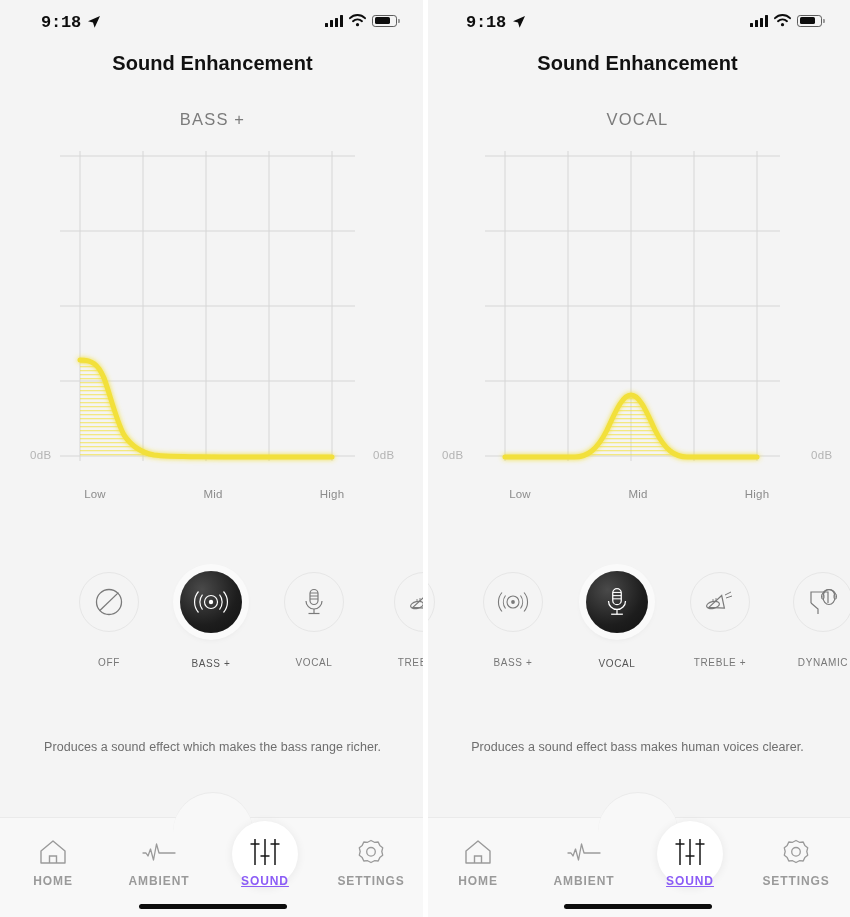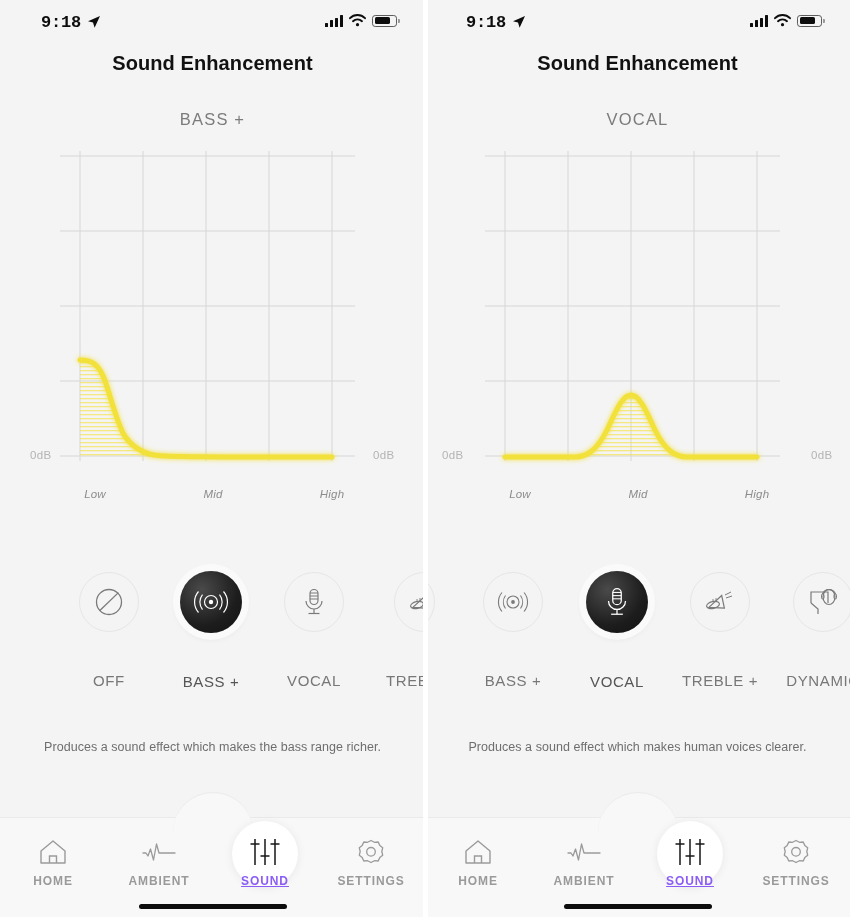--- a/index.html
+++ b/index.html
@@ -74,21 +74,20 @@
     font-size: 11.5px; color: #b4b4b4; letter-spacing: 0.3px;
   }
   .db-right {
     position: absolute; left: 373px; top: 299px;
     font-size: 11.5px; color: #b4b4b4; letter-spacing: 0.3px;
   }
   .xlabels { position: absolute; left: 0; top: 488px; width: 425px; height: 16px; }
   .xlabels span {
     position: absolute; font-size: 11.5px; color: #8c8c8c; letter-spacing: 0.2px;
     transform: translateX(-50%);
-    font-style: italic;
   }
   .xl-low  { left: 95px; }
   .xl-mid  { left: 213px; }
   .xl-high { left: 332px; }
 
   
   .presets {
     position: absolute; top: 570px; left: 0; width: 425px; height: 105px;
   }
   .preset {
@@ -100,21 +99,21 @@
     border: 1px solid #e6e6e6; background: #f4f4f4;
     display: flex; align-items: center; justify-content: center;
   }
   .preset.sel .circ {
     border: none;
     background: radial-gradient(circle at 35% 30%, #4a4a4a 0%, #1d1d1d 60%, #111 100%);
     box-shadow: 0 0 0 7px #fafafa, 0 2px 10px rgba(0,0,0,0.22);
     width: 62px; height: 62px; margin-top: 1px;
   }
   .preset .lbl {
-    margin-top: 40px; font-size: 15px; color: #777; letter-spacing: 0.6px;
+    margin-top: 25px; font-size: 10px; color: #777; letter-spacing: 0.6px;
     white-space: nowrap;
   }
   .preset.sel .lbl { color: #555; }
 
   
   .desc {
     position: absolute; top: 740px; left: 0; width: 425px;
     text-align: center; font-size: 12.5px; color: #6e6e6e; letter-spacing: 0.05px;
   }
 
@@ -456,21 +455,21 @@
               <ellipse cx="23" cy="12" rx="6" ry="7.5" stroke="#7a7a7a" stroke-width="1.2" fill="none"></ellipse>
               <path d="M16.5 9 A7 7 0 0 1 29.5 9" stroke="#7a7a7a" stroke-width="1.2" fill="none"></path>
               <rect x="15.5" y="9" width="2.5" height="5" rx="1.2" stroke="#7a7a7a" stroke-width="1" fill="none"></rect>
               <rect x="28" y="9" width="2.5" height="5" rx="1.2" stroke="#7a7a7a" stroke-width="1" fill="none"></rect>
             </svg>
           </div>
           <div class="lbl">DYNAMIC</div>
         </div>
       </div>
 
-      <div class="desc" style="left:12px">Produces a sound effect which makes human voices clearer.</div>
+      <div class="desc" style="left:12px">Produces a sound effect bass makes human voices clearer.</div>
 
       <div class="tabbar" style="left:12px">
         <div class="tab" style="left:0px">
           <div class="ti">
             <svg width="30" height="28" viewBox="0 0 30 28">
               <path d="M3 13 L15 3 L27 13 L27 25 L3 25 Z" stroke="#9a9a9a" stroke-width="1.4" fill="none" stroke-linejoin="round"></path>
               <path d="M11.5 25 L11.5 18 L18.5 18 L18.5 25" stroke="#9a9a9a" stroke-width="1.4" fill="none"></path>
             </svg>
           </div>
           <div class="tl">HOME</div>

